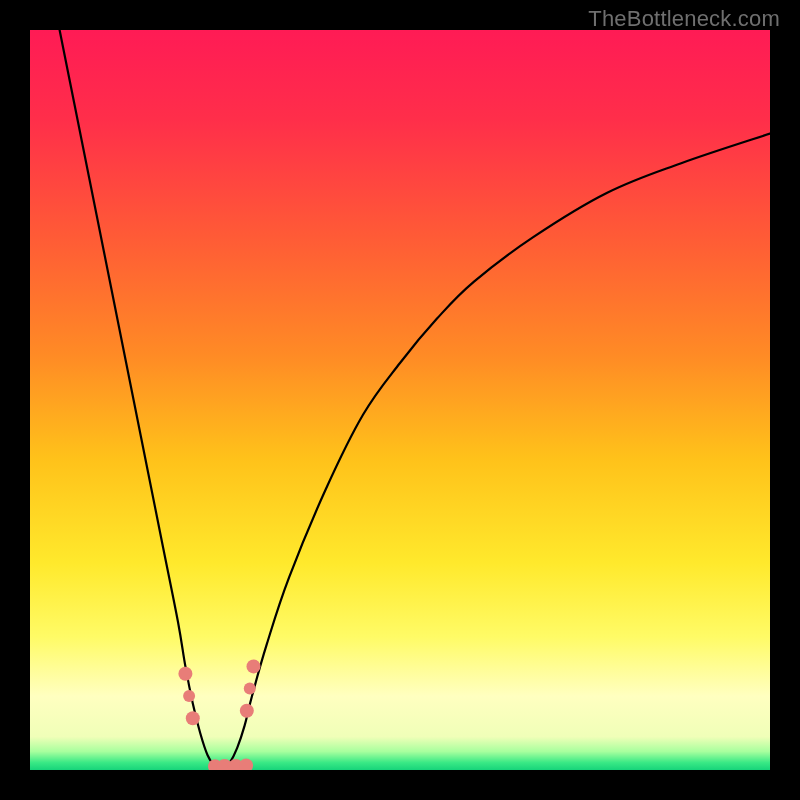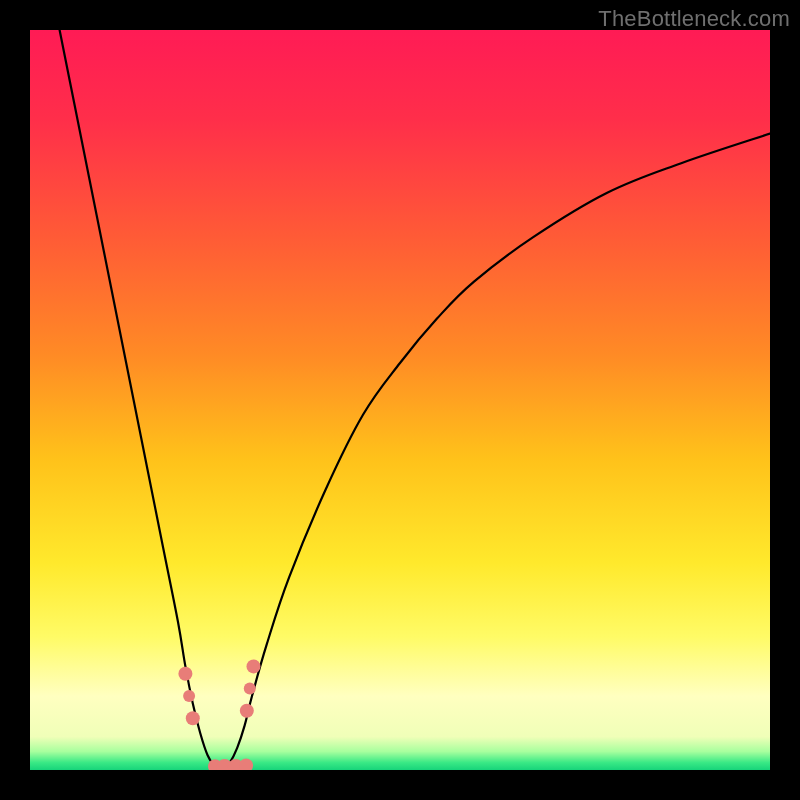--- a/index.html
+++ b/index.html
@@ -28,21 +28,21 @@
   }
   .gradient {
     position: absolute;
     left: 0; top: 0;
     width: 100%;
     height: 100%;
   }
   .watermark {
     position: absolute;
     top: 6px;
-    right: 10px;
+    right: 20px;
     color: #6f6f6f;
     font-size: 22px;
     font-weight: 500;
     letter-spacing: 0.2px;
   }
   svg.curves {
     position: absolute;
     left: 0; top: 0;
     width: 100%;
     height: 100%;

